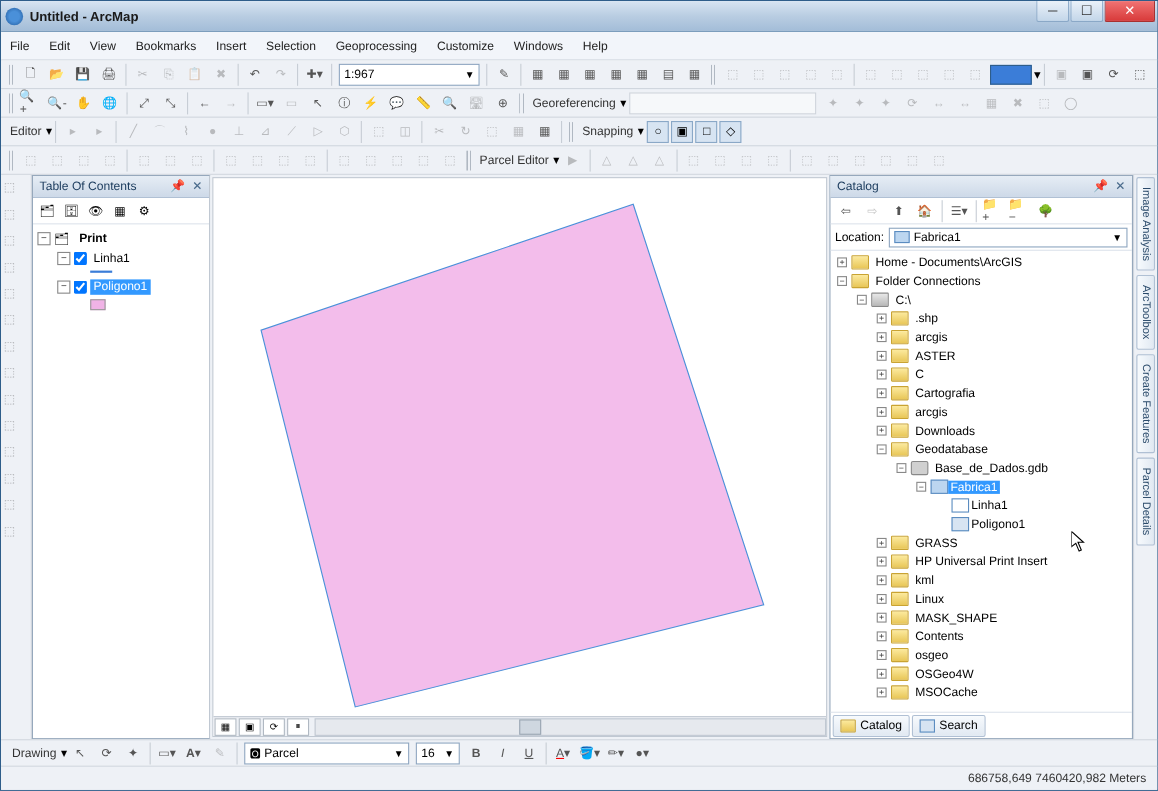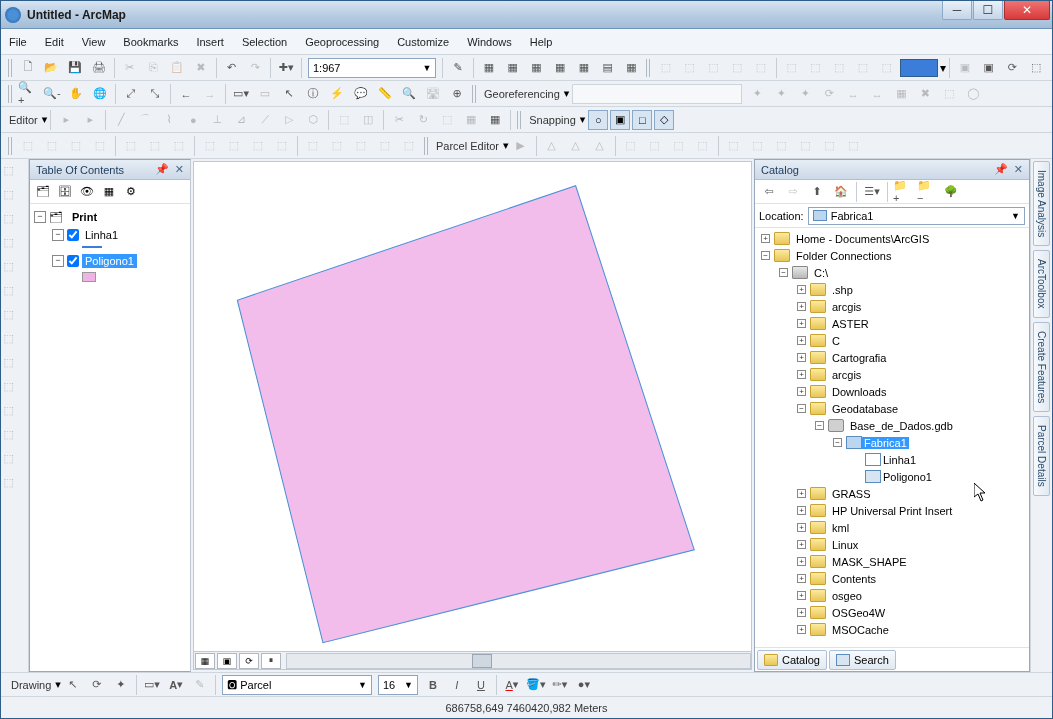--- a/index.html
+++ b/index.html
@@ -27,21 +27,21 @@
 .combosmall{width:170px;height:20px;border:1px solid #b0b8c2;background:#fff;margin:0 3px;opacity:.5;}
 .snapbtns{display:flex;margin-left:2px;}
 .snapbtn{width:20px;height:20px;border:1px solid #8aa8c7;background:#d7e4f2;margin:0 1px;display:flex;align-items:center;justify-content:center;}
 .body{flex:1;display:flex;background:#eef1f6;overflow:hidden;}
 .leftvert{width:28px;background:#eef1f6;border-right:1px solid #d0d6de;display:flex;flex-direction:column;align-items:center;padding-top:4px;}
 .leftvert .vbtn{width:22px;height:22px;margin:1px 0;opacity:.3;}
 .center{flex:1;display:flex;flex-direction:column;}
 .bottombar{height:24px;background:#eef1f6;border-top:1px solid #d0d6de;display:flex;align-items:center;padding:0 6px;}
 .bottombar .fontcombo{width:150px;height:20px;border:1px solid #8da5c0;background:#fff;display:flex;align-items:center;padding:0 4px;margin:0 3px;}
 .bottombar .sizecombo{width:40px;height:20px;border:1px solid #8da5c0;background:#fff;display:flex;align-items:center;padding:0 4px;margin:0 3px;}
-.statusbar{height:22px;background:#eef1f6;border-top:1px solid #d0d6de;display:flex;align-items:center;justify-content:center;padding:0 10px;color:#333;}
+.statusbar{height:22px;background:#eef1f6;border-top:1px solid #d0d6de;display:flex;align-items:center;justify-content:flex-end;padding:0 10px;color:#333;}
 
 .panel{background:#fff;border:1px solid #96a8bc;display:flex;flex-direction:column;}
 .panelhdr{height:20px;background:linear-gradient(180deg,#e6edf5,#cdd9e8);display:flex;align-items:center;padding:0 6px;font-weight:400;color:#1a3a5c;border-bottom:1px solid #b0c0d4;}
 .panelhdr .phbtns{margin-left:auto;display:flex;gap:6px;color:#4a6b8c;font-size:10px;}
 .tocpanel{width:162px;border-right:1px solid #c0c8d2;}
 .tocbar{height:24px;display:flex;align-items:center;padding:0 2px;border-bottom:1px solid #dde3eb;}
 .tocbtn{width:20px;height:20px;margin:0 1px;display:flex;align-items:center;justify-content:center;}
 .toctree{flex:1;padding:4px;overflow:auto;}
 .tnode{display:flex;align-items:center;height:18px;}
 .tnode .exp{width:12px;height:12px;border:1px solid #888;font-size:9px;line-height:9px;text-align:center;margin-right:3px;color:#333;}

